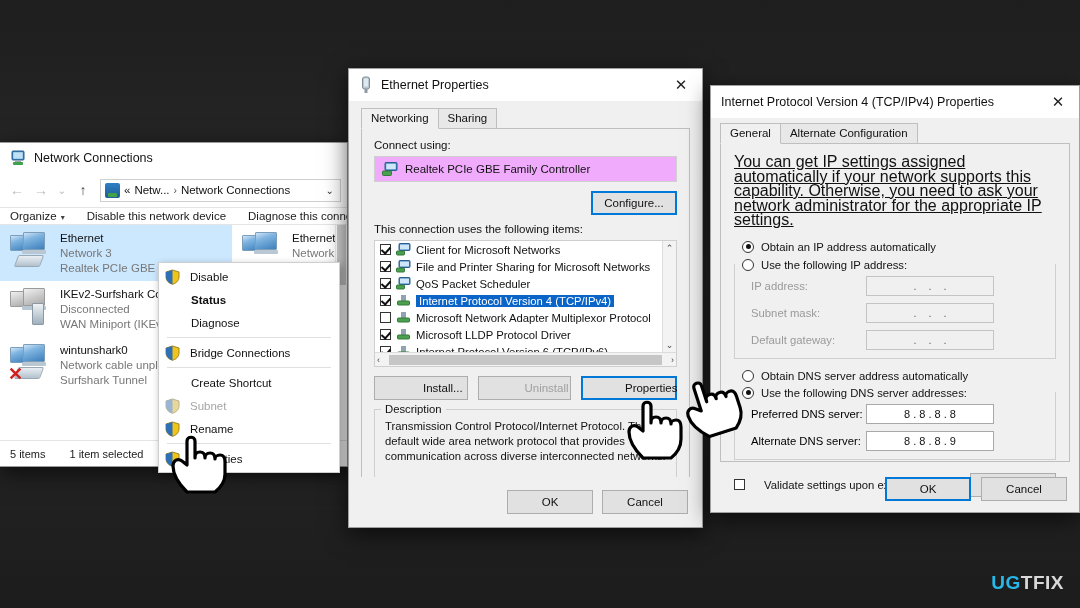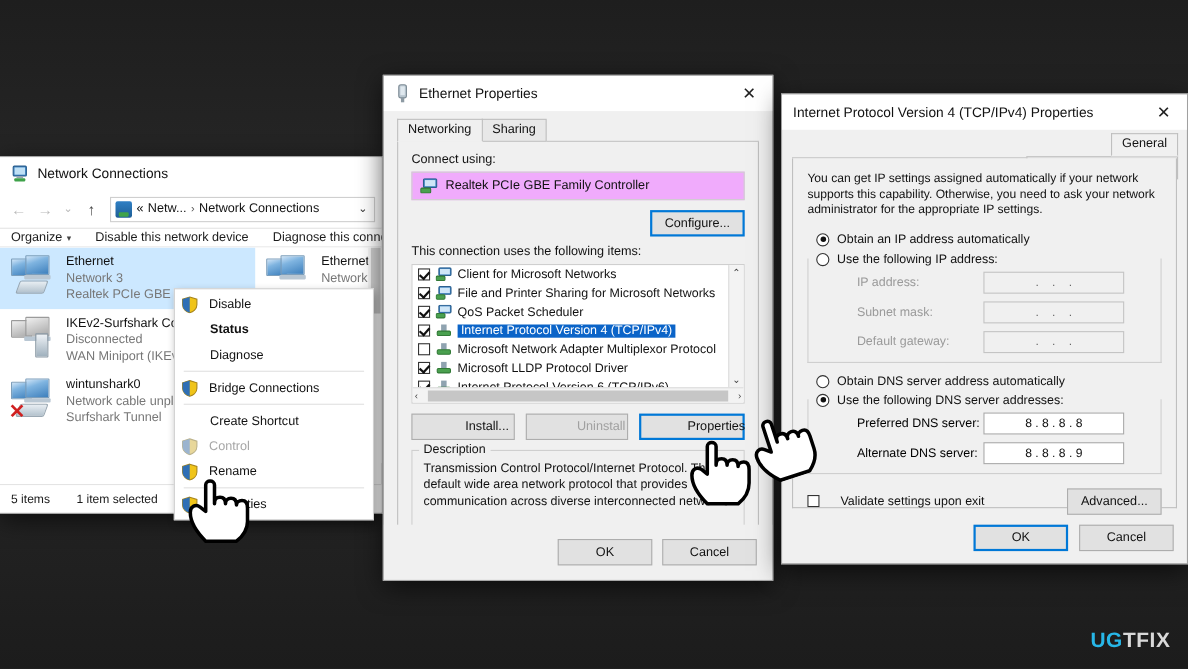--- a/index.html
+++ b/index.html
@@ -333,38 +333,38 @@
   }
   #ipdlg .titlebar { background:#fff; height:32px; padding-left:10px;}
   .ip-panel {
     border:1px solid #bfbfbf; border-top:none;
     background:#f0f0f0;
     margin: 0 9px;
     padding: 11px 13px 10px 13px;
     height: 318px;
     position:relative;
   }
-  .para { font-size:11px; color:#111; line-height:14.5px; }
+  .para { font-size:16px; color:#111; line-height:14.5px;text-decoration:underline; }
   .radio {
     width:12px;height:12px;flex:none;border-radius:50%;
     border:1px solid #333; background:#fff; position:relative;
   }
   .radio.on:after{
     content:""; position:absolute; left:2.5px; top:2.5px;
     width:5px;height:5px;border-radius:50%;background:#111;
   }
   .rrow { display:flex; align-items:center; gap:7px; margin-top:9px; font-size:11.3px; color:#111;}
   .ipgroup {
     border:1px solid #cfcfcf; border-top:none;
     margin-top: -7px;
     padding: 12px 8px 8px 16px;
     position:relative;
   }
   .iprow { display:flex; align-items:center; margin-bottom:7px; }
-  .iprow .cap { width: 115px; font-size:11.3px;margin-left:28px; }
+  .iprow .cap { width: 115px; font-size:11.3px; }
   .iprow .cap.dim { color:#9a9a9a; }
   .ipfield {
     width: 128px; height: 20px;
     background:#f0f0f0;
     border:1px solid #c4c4c4;
     display:flex; align-items:center; justify-content:center;
     gap: 12px;
     font-size:11px; color:#555;
   }
   .ipfield.active { background:#fff; border:1px solid #a8a8a8; color:#111; letter-spacing:0px;}
@@ -534,21 +534,21 @@
       <span class="spacer"></span>
       <span class="lbl">Create Shortcut</span>
     </div>
     <div class="mi disabled">
       <span class="shield">
           <svg width="15" height="16" viewBox="0 0 15 16">
             <path d="M7.5 1 L14 3 V8 C14 12 10.5 14.5 7.5 15.3 C4.5 14.5 1 12 1 8 V3 Z" fill="#e8d79a" stroke="#bdb38a"></path>
             <path d="M7.5 1 L7.5 15.3 C4.5 14.5 1 12 1 8 V3 Z" fill="#9bb4cf"></path>
           </svg>
         </span>
-      <span class="lbl">Control</span>
+      <span class="lbl">Subnet</span>
     </div>
     <div class="mi">
       <span class="shield">
           <svg width="15" height="16" viewBox="0 0 15 16">
             <path d="M7.5 1 L14 3 V8 C14 12 10.5 14.5 7.5 15.3 C4.5 14.5 1 12 1 8 V3 Z" fill="#f0c419" stroke="#a8851a"></path>
             <path d="M7.5 1 L7.5 15.3 C4.5 14.5 1 12 1 8 V3 Z" fill="#2f6fb5"></path>
           </svg>
         </span>
       <span class="lbl">Rename</span>
     </div>
@@ -692,21 +692,21 @@
       <span class="btn">Cancel</span>
     </div>
   </div>
 
   <div class="win" id="ipdlg">
     <div class="titlebar">
       <span class="ttl" style="margin-left:0;">Internet Protocol Version 4 (TCP/IPv4) Properties</span>
       <span class="closebtn">✕</span>
     </div>
 
-    <div class="tabstrip" style="margin:2px 9px 0 9px;flex-direction:column;">
+    <div class="tabstrip" style="margin:2px 9px 0 9px;">
       <span class="tab active">General</span>
       <span class="tab">Alternate Configuration</span>
     </div>
 
     <div class="ip-panel">
       <div class="para">You can get IP settings assigned automatically if your network supports this capability. Otherwise, you need to ask your network administrator for the appropriate IP settings.</div>
 
       <div class="rrow" style="margin-top:13px; padding-left:8px;">
         <span class="radio on"></span>
         <span>Obtain an IP address automatically</span>

